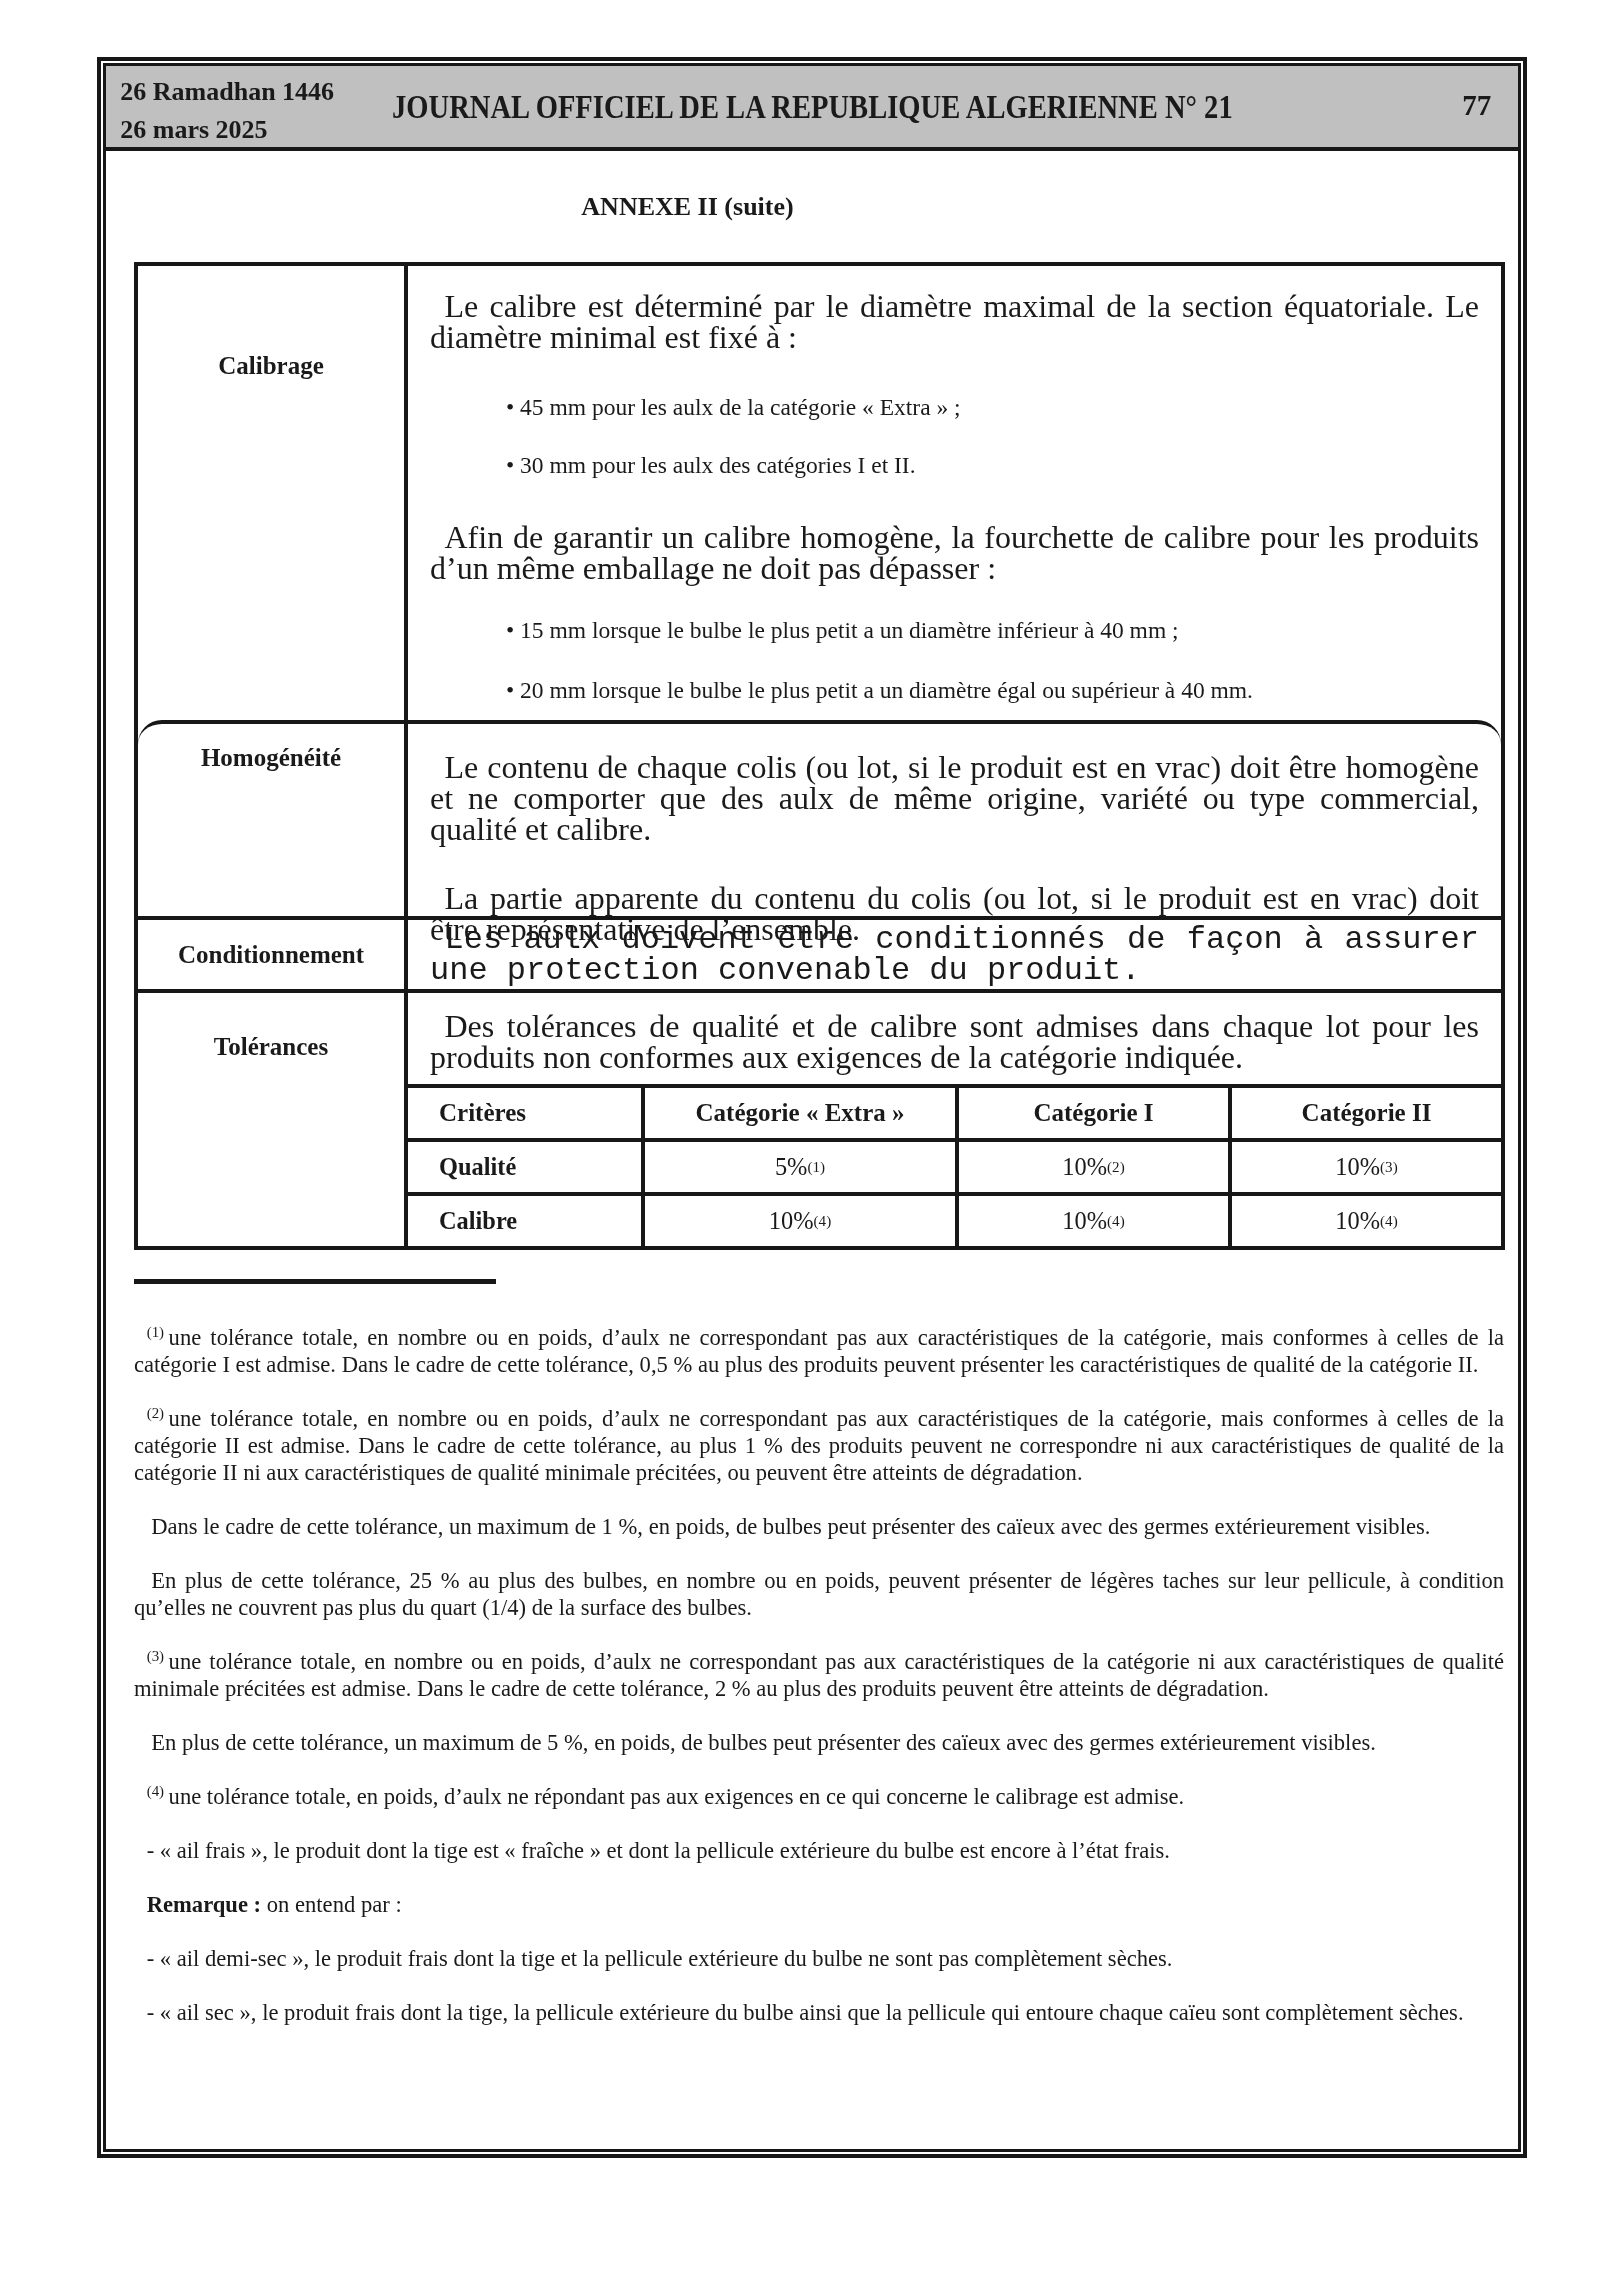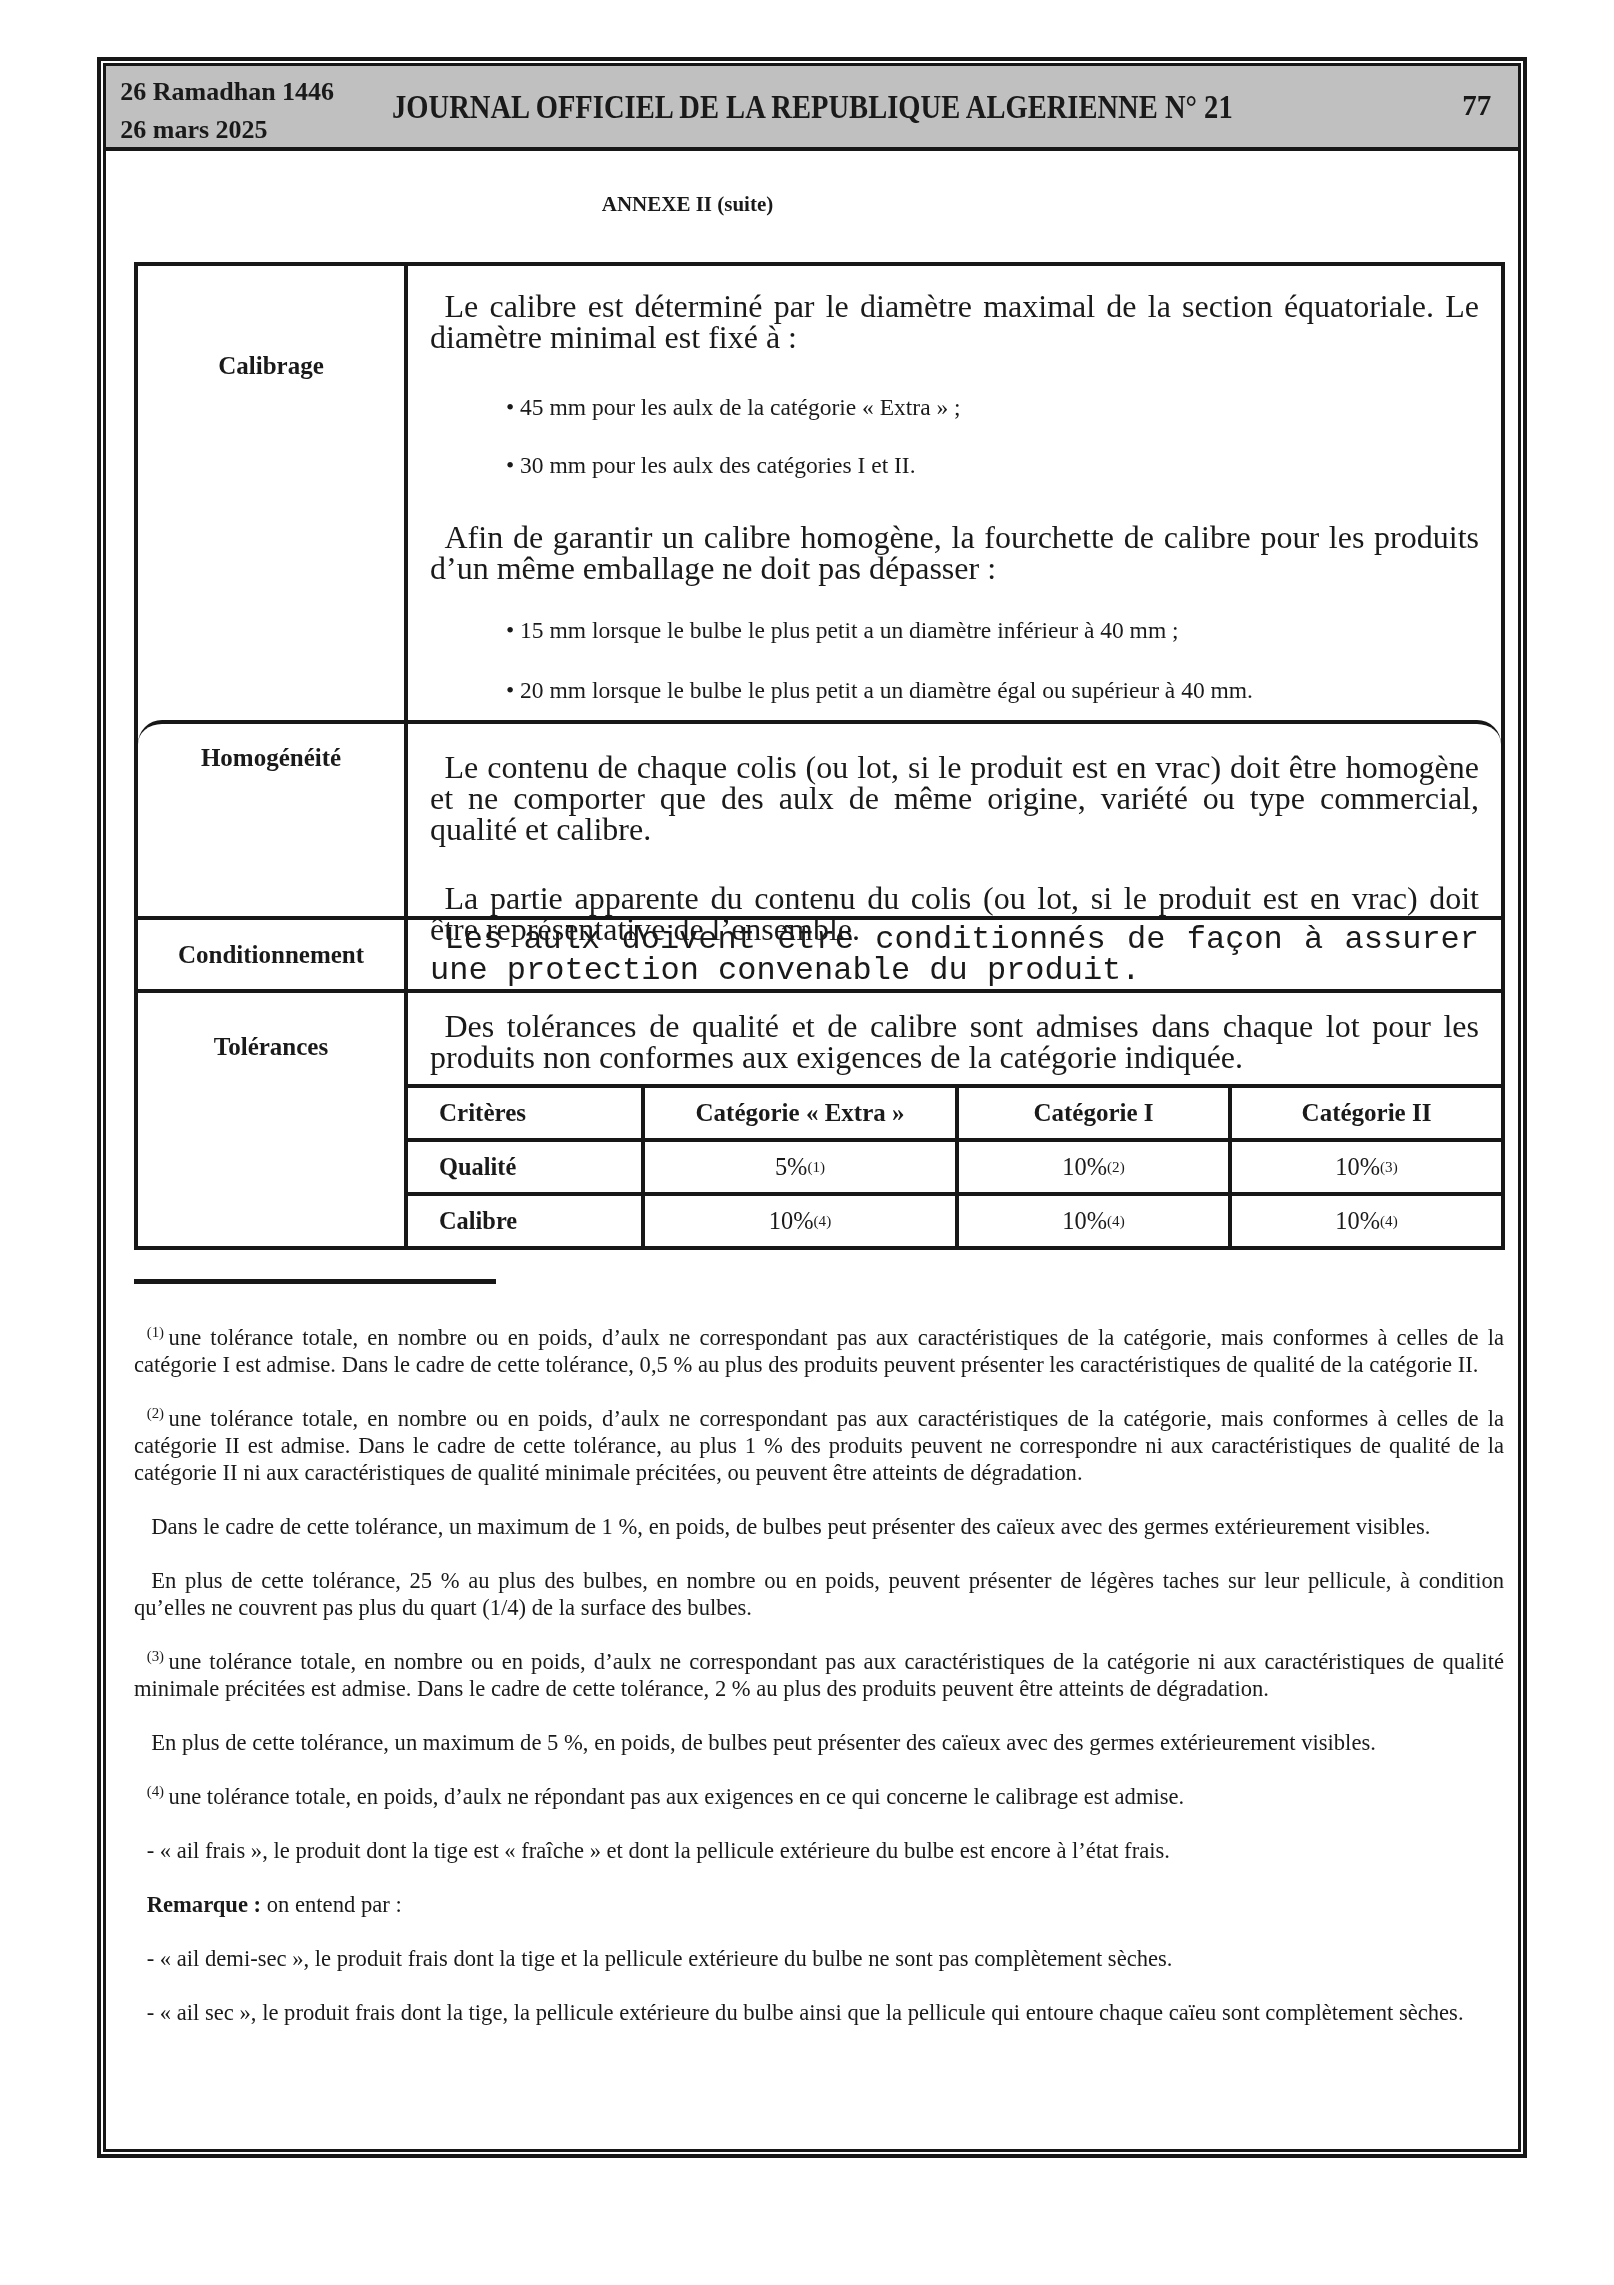--- a/index.html
+++ b/index.html
@@ -32,21 +32,21 @@
   .hdr-title {
     position:absolute; left:0; right:0; top:22px; text-align:center;
     font-weight:bold; font-size:34px; white-space:nowrap;
   }
   .hdr-title > span { display:inline-block; transform:scaleX(0.84); transform-origin:center; }
   .hdr-page { position:absolute; right:27px; top:23.5px; font-weight:bold; font-size:29px; }
 
   
   .annexe-title {
     position:absolute; left:97px; width:1181px; top:192px;
-    text-align:center; font-weight:bold; font-size:21px;
+    text-align:center; font-weight:bold; font-size:26px;
   }
 
   
   .spec-table {
     position:absolute; left:134px; top:262px; width:1371px; height:988px;
     border:4.5px solid #171717; display:flex; flex-direction:column;
   }
   .sr { display:flex; border-top:4.5px solid #171717; min-height:0; }
   .sr:first-child { border-top:none; }
   .sr-calibrage { height:454px; flex:none; }

